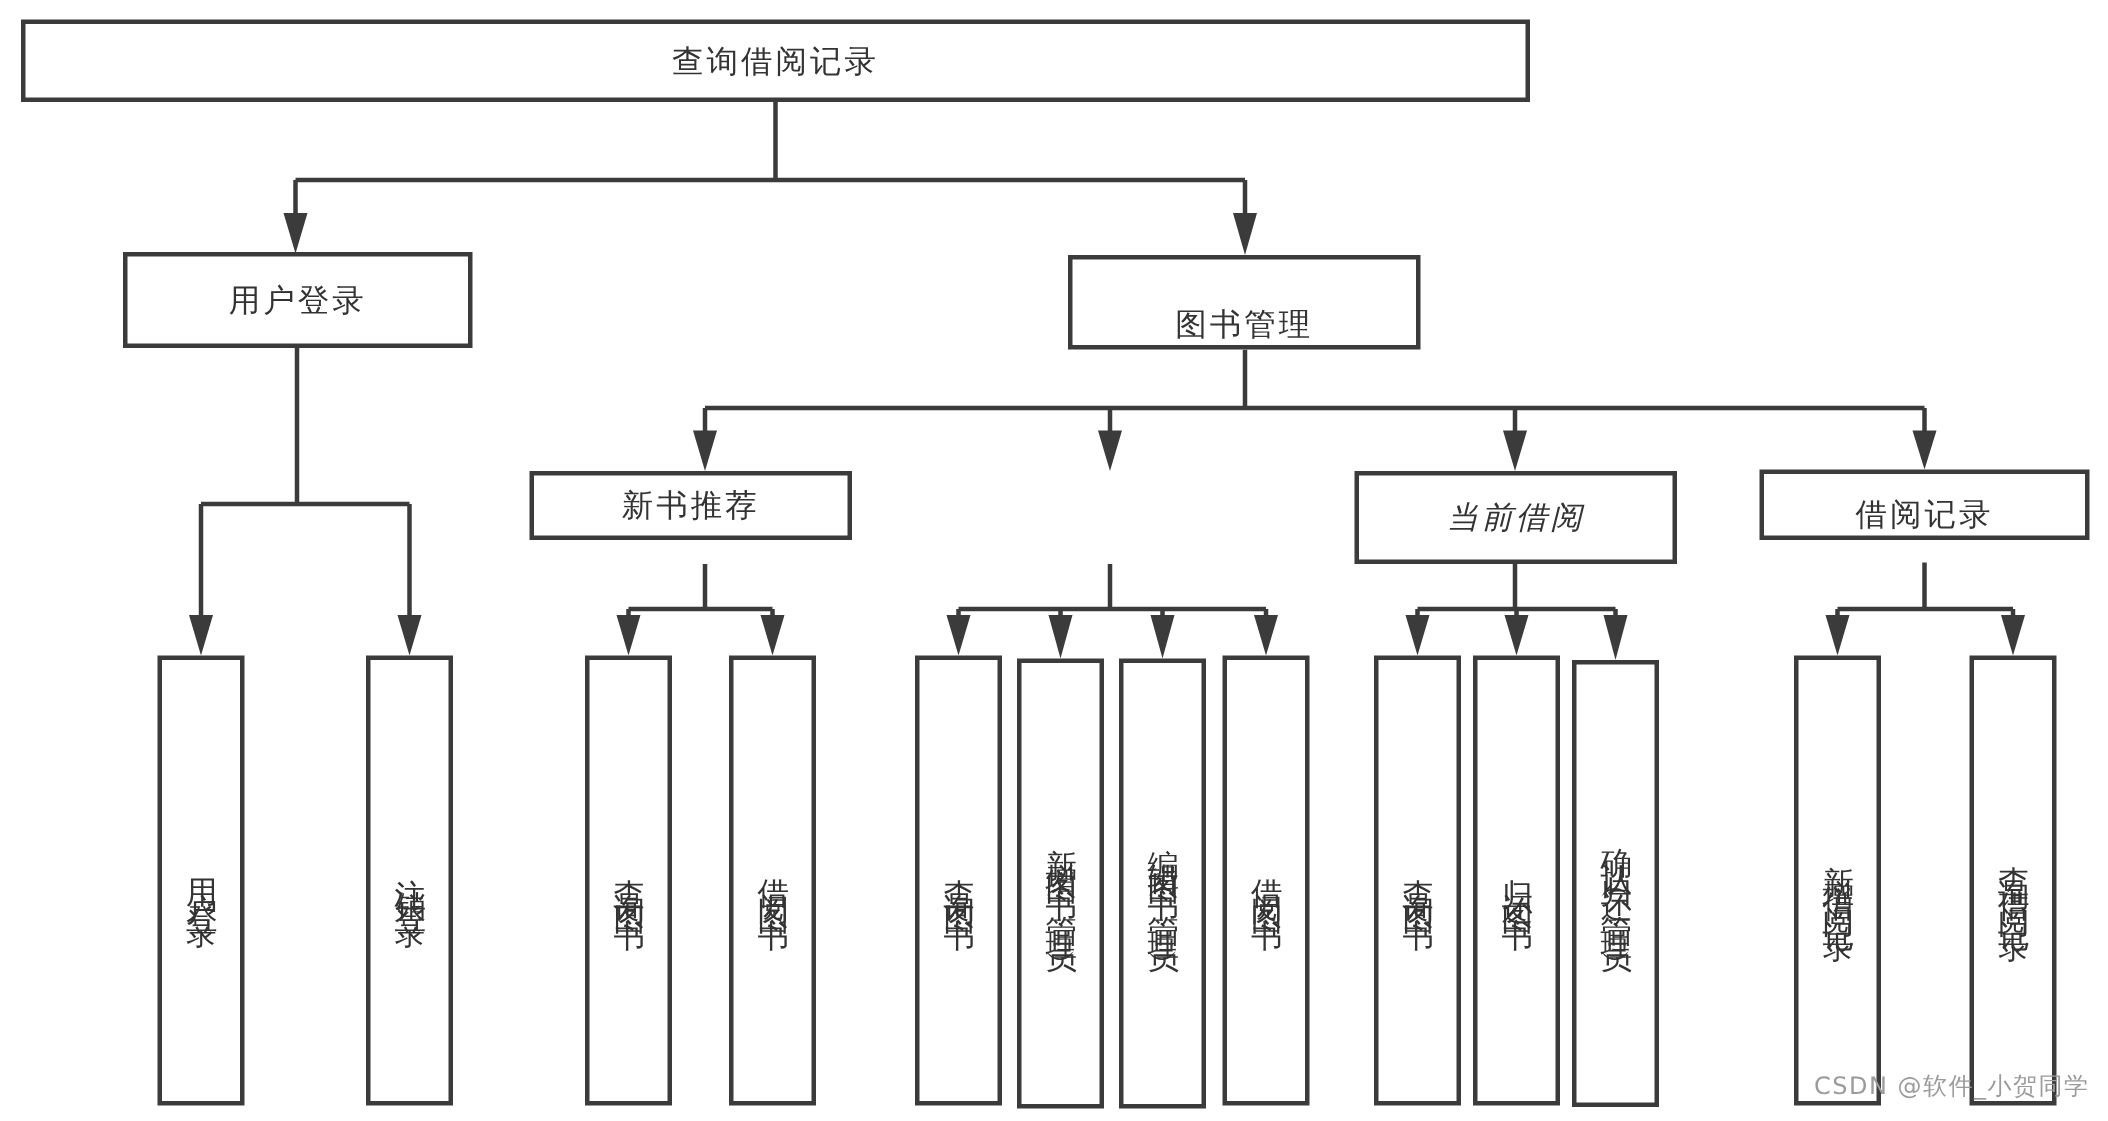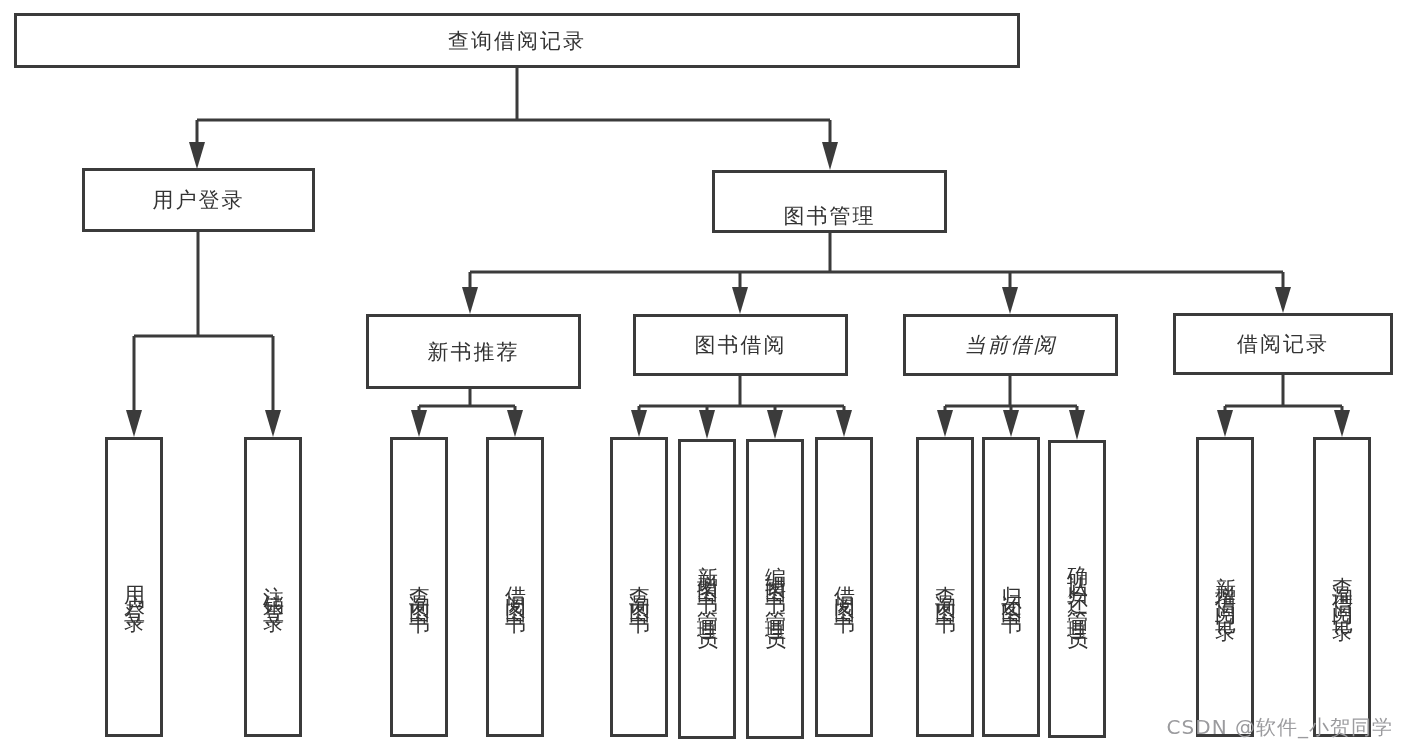--- a/index.html
+++ b/index.html
@@ -24,21 +24,21 @@
   .vnode{font-size:21px;}
   .vnode .vlabel{
     writing-mode:vertical-rl;
     text-orientation:mixed;
     letter-spacing:9px;
     line-height:1;
   }
   .watermark{
     position:absolute;
     right:12px;top:714px;
-    font-size:20px;
+    font-size:16px;
     color:#9b9b9e;
     letter-spacing:1px;
     z-index:5;
     white-space:nowrap;
   }
 </style>
 </head>
 <body>
 
 <div class="canvas">
@@ -94,30 +94,27 @@
     <span>查询借阅记录</span>
   </div>
 
   <div class="node hnode" style="left:82px;top:168px;width:233px;height:64px;">
     <span>用户登录</span>
   </div>
   <div class="node hnode" style="left:712px;top:170px;width:235px;height:63px;align-items:flex-end;">
     <span>图书管理</span>
   </div>
 
-  <div class="node hnode" style="left:366px;top:314px;width:215px;height:75px;justify-content:center;">
+  <div class="node hnode" style="left:353px;top:314px;width:215px;height:46px;justify-content:center;">
     <span>新书推荐</span>
-  </div>
-  <div class="node hnode" style="left:633px;top:314px;width:215px;height:62px;">
-    <span>图书借阅</span>
   </div>
   <div class="node hnode" style="left:903px;top:314px;width:215px;height:62px;font-style:italic;">
     <span>当前借阅</span>
   </div>
-  <div class="node hnode" style="left:1173px;top:313px;width:220px;height:62px;">
+  <div class="node hnode" style="left:1173px;top:313px;width:220px;height:47px;align-items:flex-end;">
     <span>借阅记录</span>
   </div>
 
   <div class="node vnode" style="left:105px;top:437px;width:58px;height:300px;">
     <span class="vlabel">用户登录</span>
   </div>
   <div class="node vnode" style="left:244px;top:437px;width:58px;height:300px;">
     <span class="vlabel">注销登录</span>
   </div>
   <div class="node vnode" style="left:390px;top:437px;width:58px;height:300px;">

